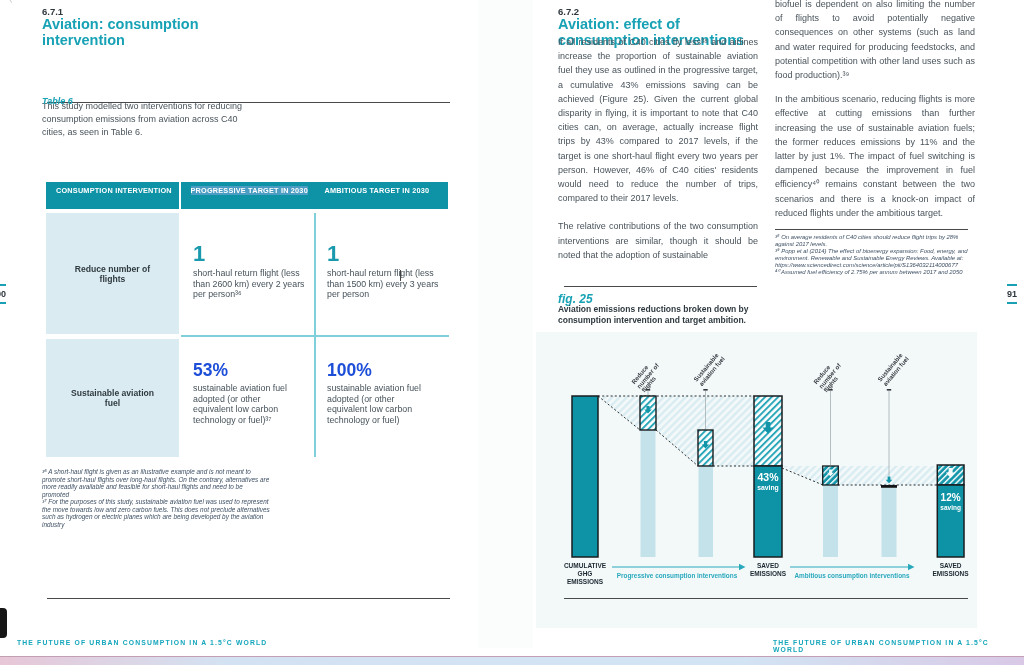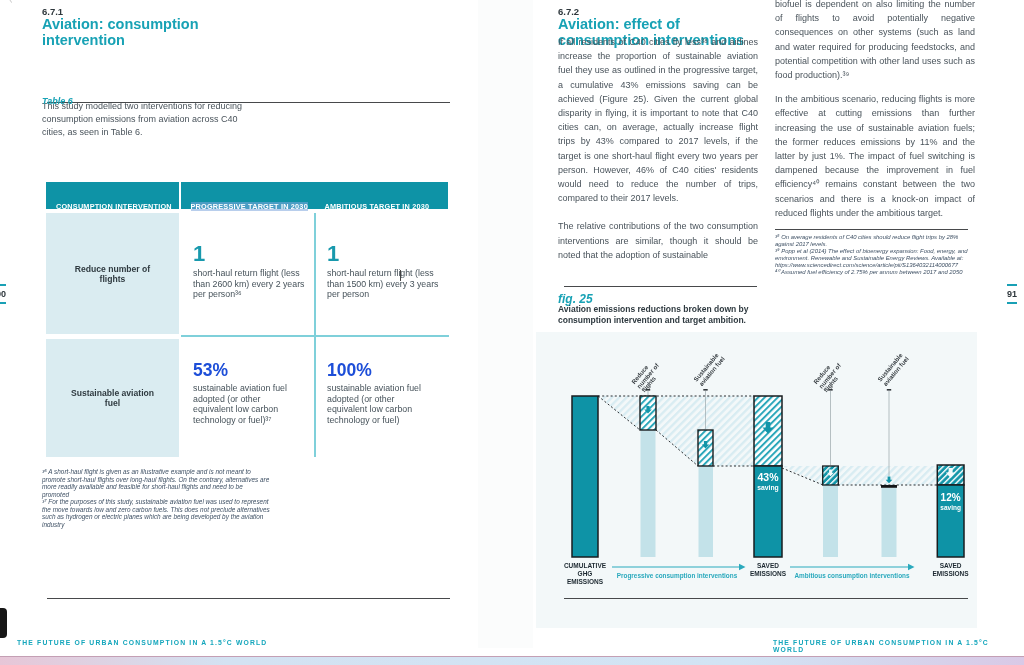--- a/index.html
+++ b/index.html
@@ -20,21 +20,21 @@
   .heading{font-size:14.5px;font-weight:bold;color:#18a2b5;line-height:16px;}
   .body-text{font-size:9px;color:#49535b;line-height:13px;}
   .rule{height:1px;background:#47494b;}
   .tbl-label{font-size:9px;font-weight:bold;font-style:italic;color:#18a2b5;}
   .tbl-caption{font-size:8.5px;font-weight:bold;color:#2f3a40;line-height:10.5px;}
   .footer-text{font-size:6.8px;font-weight:bold;color:#14a6bc;letter-spacing:1.15px;}
   .pagenum{font-size:9px;font-weight:bold;color:#2e373c;}
   .pagedash{width:10px;height:2px;background:#19a0b5;}
   
   .th{background:#0e93a6;color:#ffffff;font-size:7.3px;font-weight:bold;line-height:9px;
-      letter-spacing:.2px;padding:20px 0 0 10px;box-sizing:border-box;height:27px;}
+      letter-spacing:.2px;padding:4px 0 0 10px;box-sizing:border-box;height:27px;}
   .th .sel{background:rgba(125,165,220,.55);}
   .cell-block{background:#daecf1;display:flex;align-items:center;justify-content:center;text-align:center;
       font-size:8.6px;font-weight:bold;color:#2f3a40;}
   .vline{width:2px;background:#7fd0da;}
   .hline{height:2px;background:#7fd0da;}
   .bignum{font-size:22px;font-weight:bold;color:#1899ad;line-height:23px;}
   .bigpct{font-size:17.5px;font-weight:bold;color:#1d4ed8;line-height:19px;}
   .cell-desc{font-size:8.8px;color:#46525a;line-height:10.7px;margin-top:3px;}
   .fnote{font-size:6.4px;font-style:italic;color:#3d4f63;line-height:7.5px;}
   .fnote p{margin:0;}

